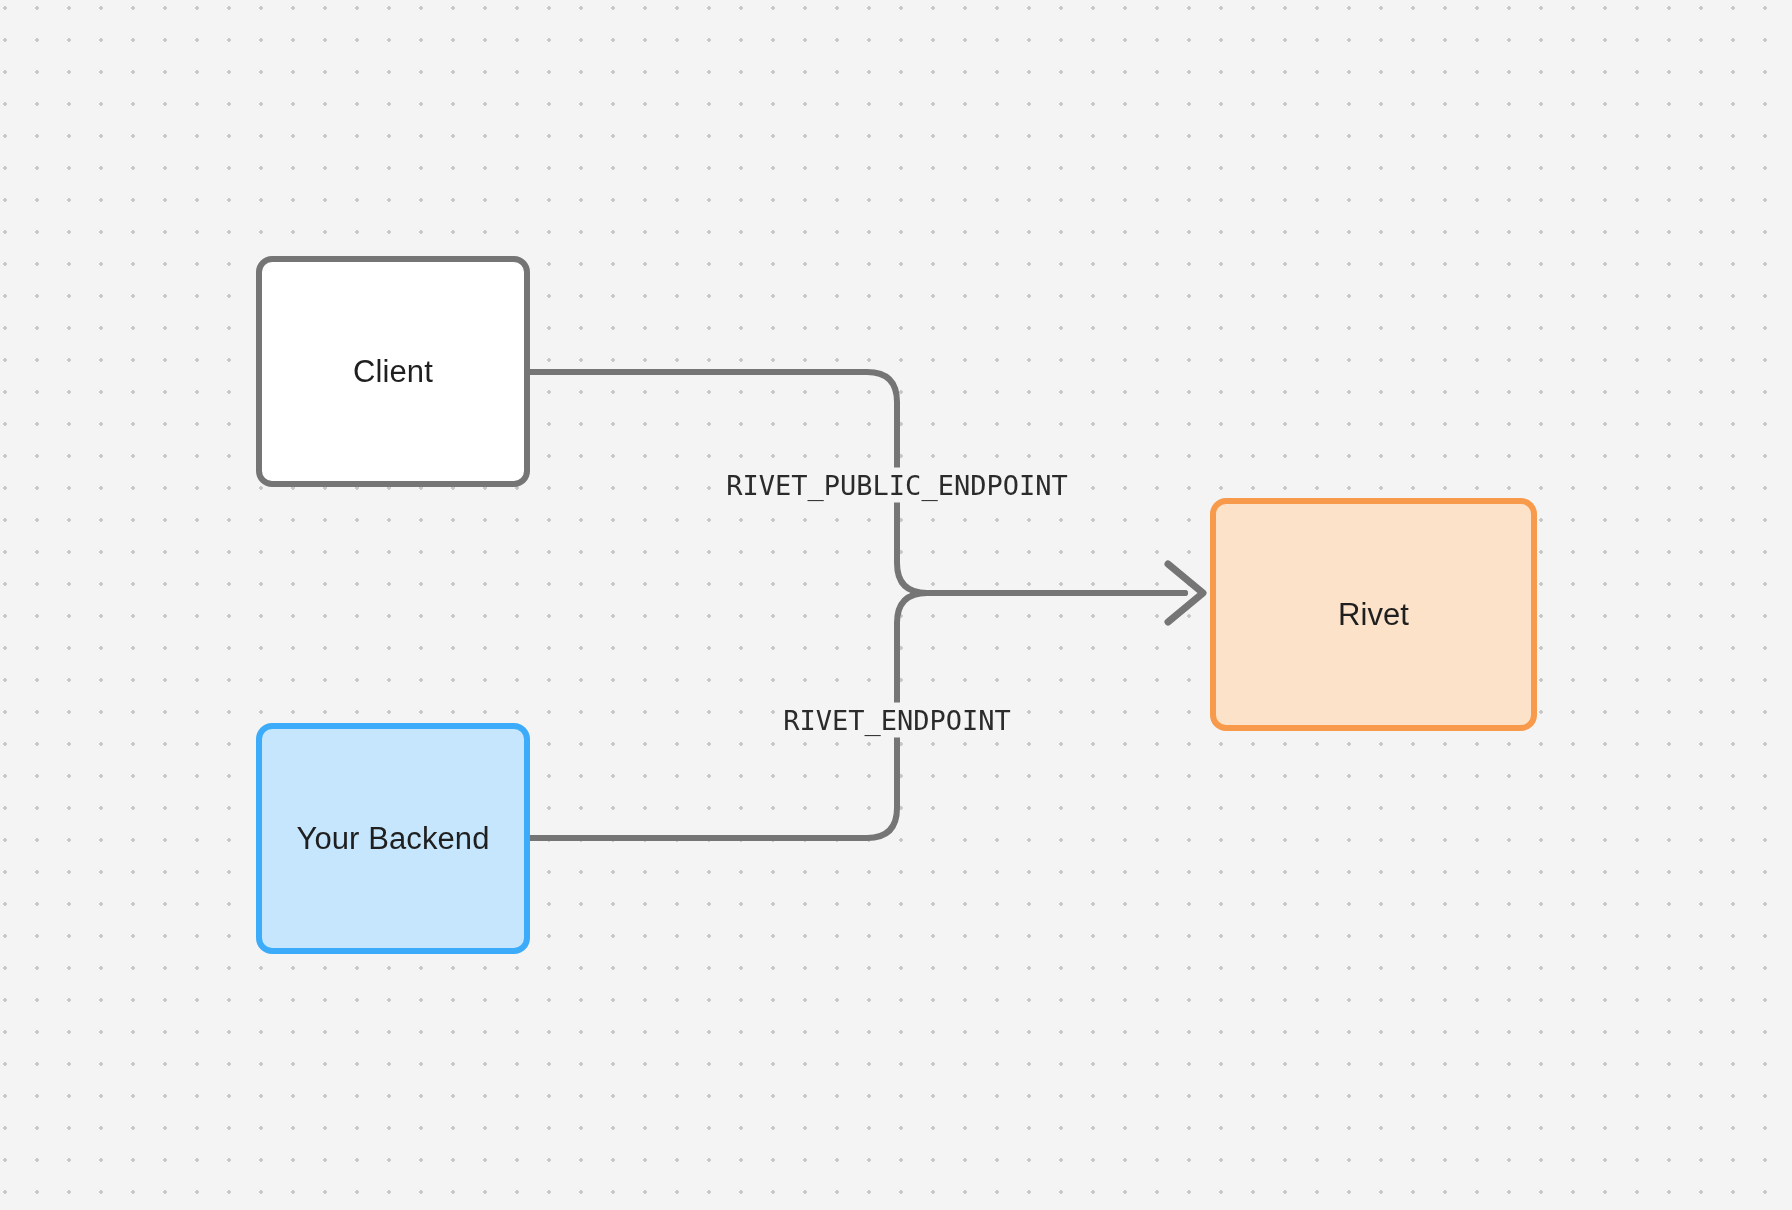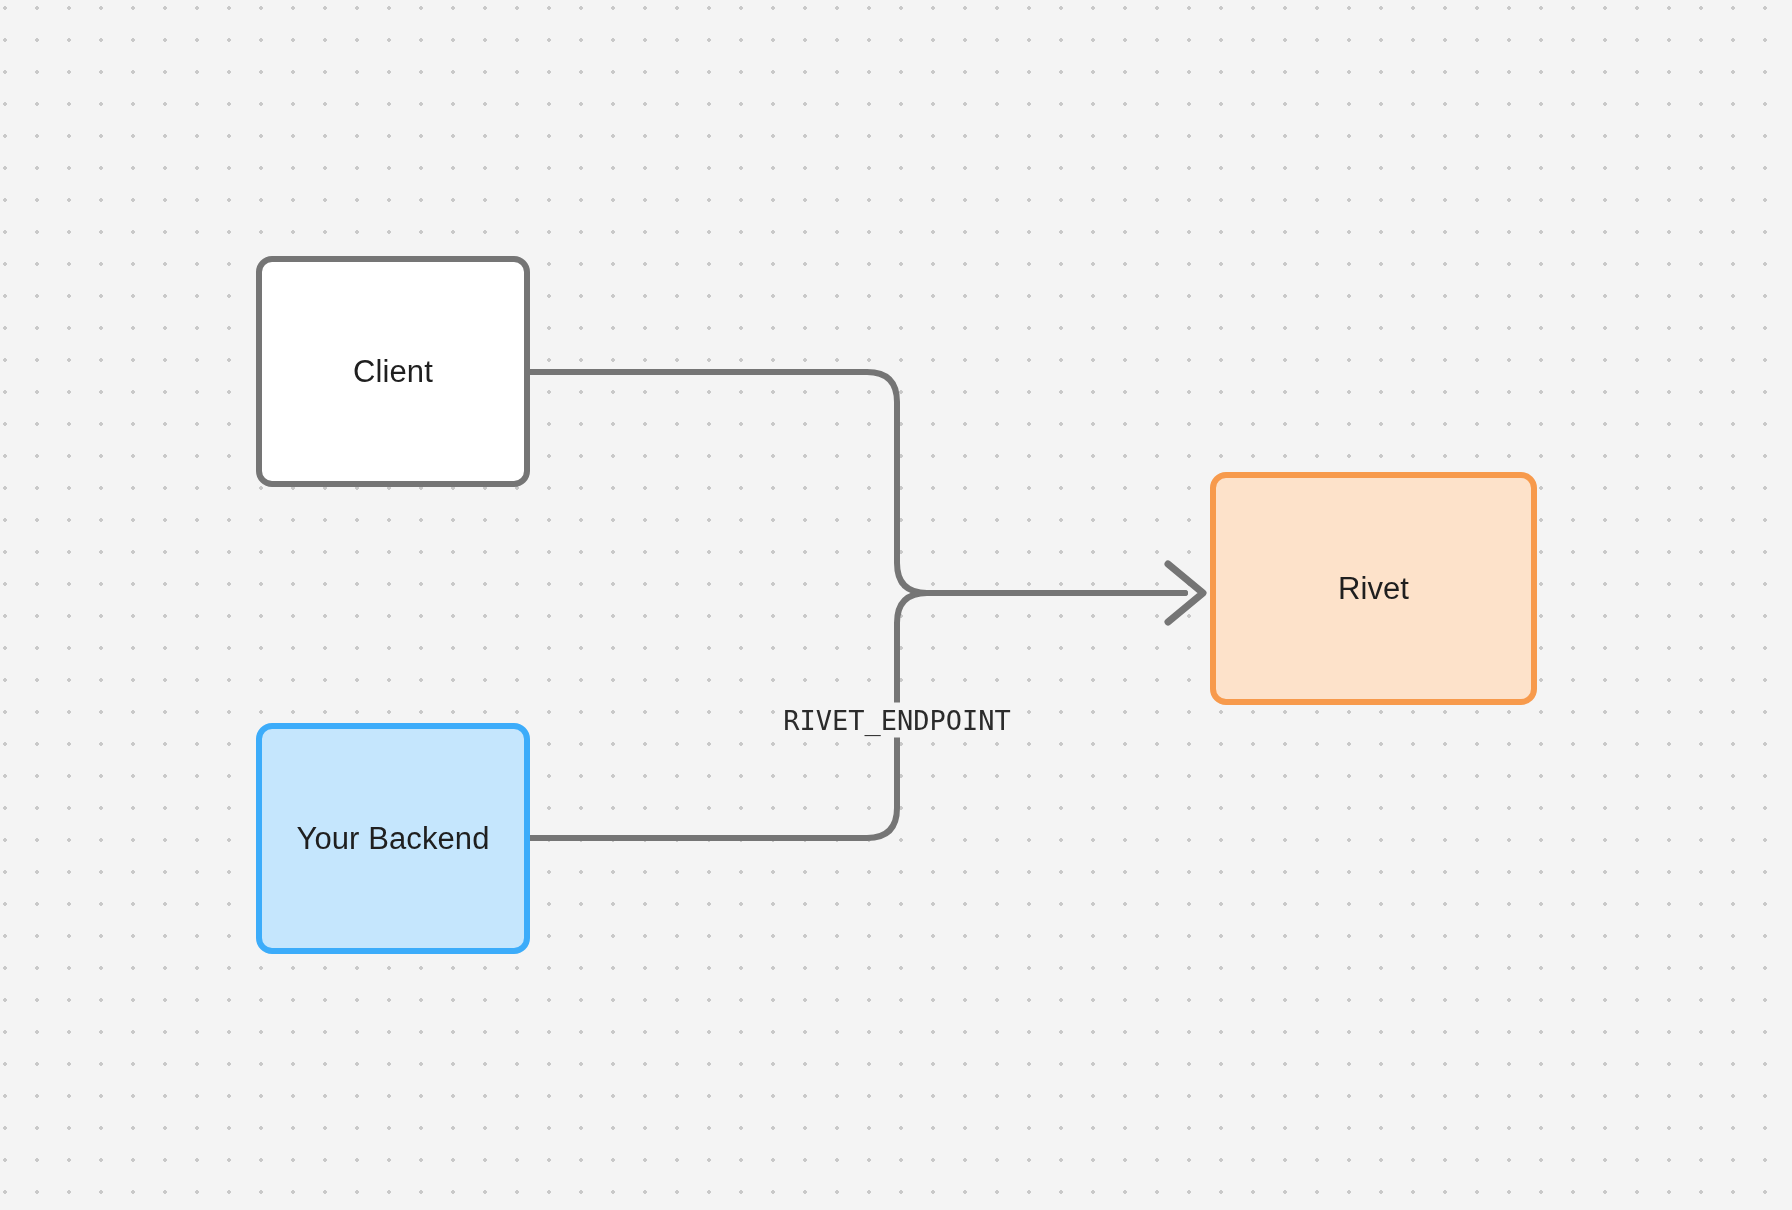--- a/index.html
+++ b/index.html
@@ -57,21 +57,21 @@
   #node-backend {
     left: 256px;
     top: 723px;
     width: 274px;
     height: 231px;
     background: #c5e6fd;
     border-color: #3cacfa;
   }
   #node-rivet {
     left: 1210px;
-    top: 472px;
+    top: 498px;
     width: 327px;
     height: 233px;
     background: #fde2ca;
     border-color: #f79a4c;
   }
   .edge-label {
     position: absolute;
     font-family: "DejaVu Sans Mono", "Liberation Mono", monospace;
     font-size: 27px;
     line-height: 1;
@@ -111,16 +111,17 @@
   </div>
 
   <div class="node" id="node-backend">
     <span class="node-label">Your Backend</span>
   </div>
 
   <div class="node" id="node-rivet">
     <span class="node-label">Rivet</span>
   </div>
 
+  <div class="edge-label" id="edge-label-public">RIVET_PUBLIC_ENDPOINT</div>
 
   <div class="edge-label" id="edge-label-private">RIVET_ENDPOINT</div>
 
 </div>
 
 </body></html>

